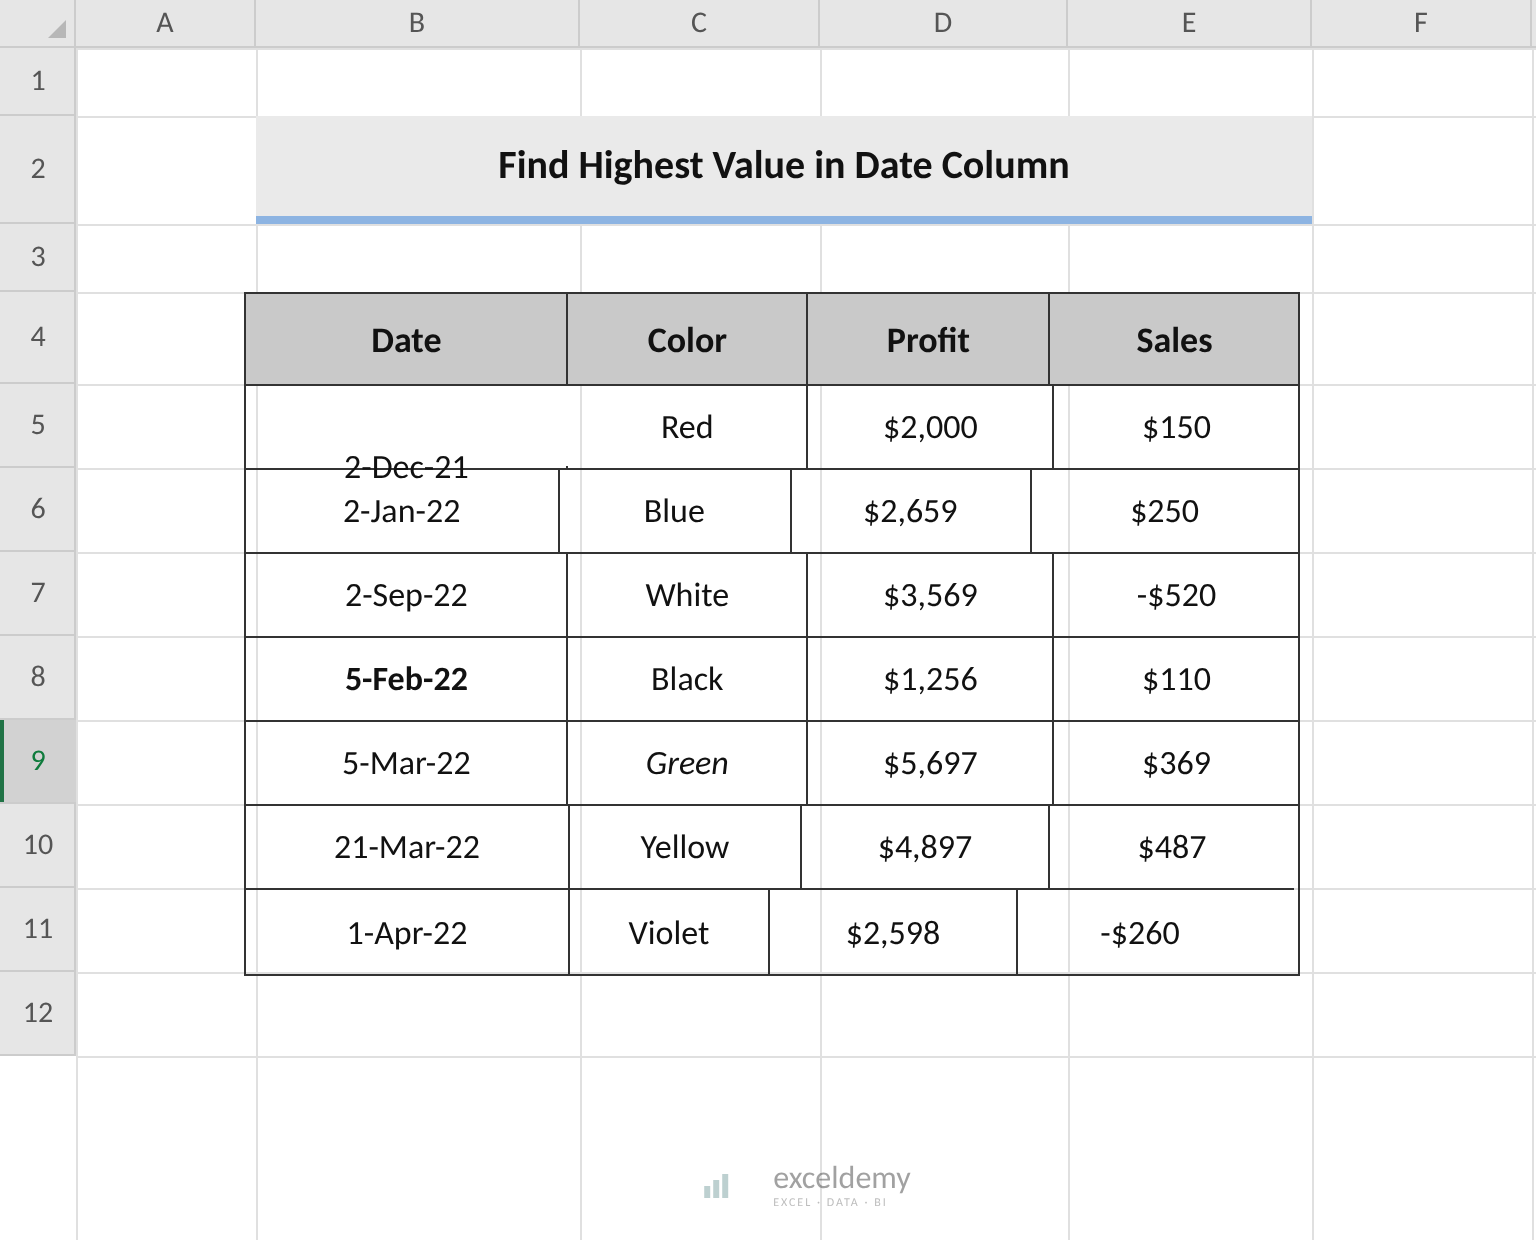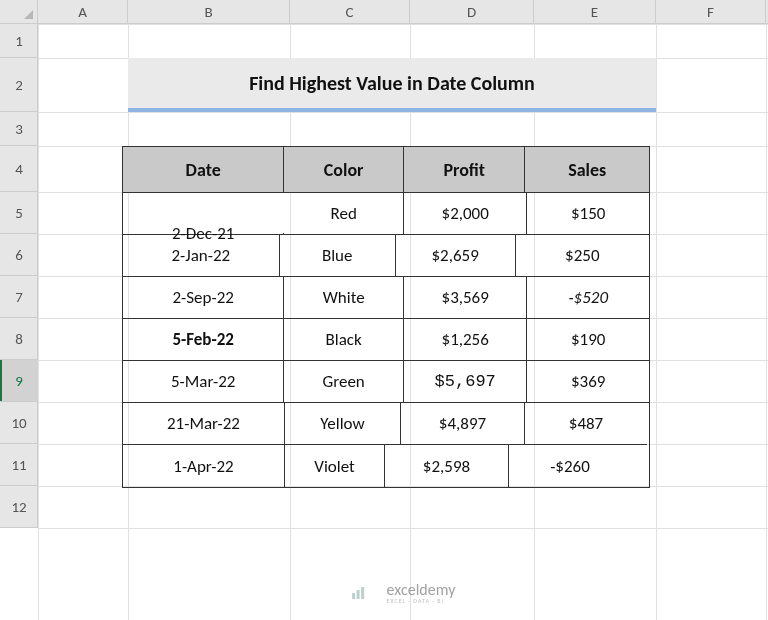--- a/index.html
+++ b/index.html
@@ -203,32 +203,32 @@
       <div class="dt-row" style="height: 42px;">
         <div class="dt-cell" style="width: 162px;">2-Jan-22</div>
         <div class="dt-cell" style="width: 120px;">Blue</div>
         <div class="dt-cell" style="width: 124px;">$2,659</div>
         <div class="dt-cell" style="width: 138px;">$250</div>
       </div>
       <div class="dt-row" style="height: 42px;">
         <div class="dt-cell" style="width: 162px;">2-Sep-22</div>
         <div class="dt-cell" style="width: 120px;">White</div>
         <div class="dt-cell" style="width: 124px;">$3,569</div>
-        <div class="dt-cell" style="width: 122px; font-style: italic;">-$520</div>
+        <div class="dt-cell" style="width: 122px;">-$520</div>
       </div>
       <div class="dt-row" style="height: 42px;">
         <div class="dt-cell" style="width: 162px; font-weight: bold;">5-Feb-22</div>
         <div class="dt-cell" style="width: 120px;">Black</div>
         <div class="dt-cell" style="width: 124px;">$1,256</div>
-        <div class="dt-cell" style="width: 122px;">$190</div>
+        <div class="dt-cell" style="width: 122px;">$110</div>
       </div>
       <div class="dt-row" style="height: 42px;">
         <div class="dt-cell" style="width: 162px;">5-Mar-22</div>
-        <div class="dt-cell" style="width: 120px;">Green</div>
-        <div class="dt-cell" style="width: 124px; font-family: Liberation Mono, monospace;">$5,697</div>
+        <div class="dt-cell" style="width: 120px; font-style: italic;">Green</div>
+        <div class="dt-cell" style="width: 124px;">$5,697</div>
         <div class="dt-cell" style="width: 122px;">$369</div>
       </div>
       <div class="dt-row" style="height: 42px;">
         <div class="dt-cell" style="width: 162px;">21-Mar-22</div>
         <div class="dt-cell" style="width: 116px;">Yellow</div>
         <div class="dt-cell" style="width: 124px;">$4,897</div>
         <div class="dt-cell" style="width: 122px;">$487</div>
       </div>
       <div class="dt-row" style="height: 42px;">
         <div class="dt-cell" style="width: 162px;">1-Apr-22</div>

